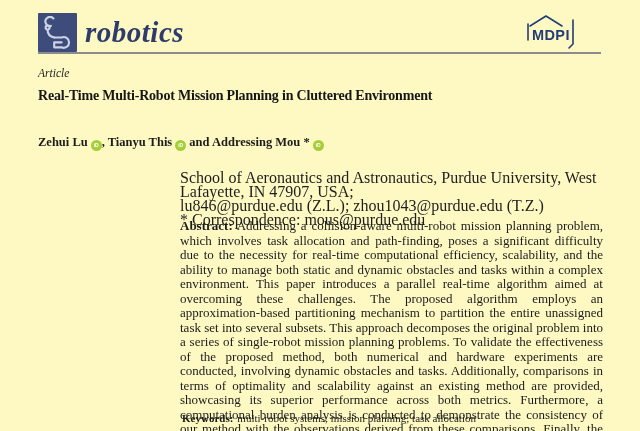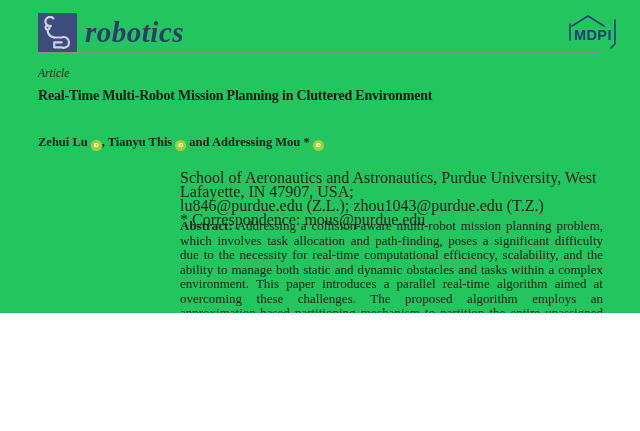--- a/index.html
+++ b/index.html
@@ -1,42 +1,42 @@
 <!DOCTYPE html>
 <html><head>
 <meta charset="utf-8">
 <style>
   * { margin: 0; padding: 0; box-sizing: border-box; }
   html, body { background: #ffffff; }
   .page {
     position: relative;
     width: 640px;
-    height: 313px;
-    background: #22c55e;
+    height: 431px;
+    background: #fef9c3;
     font-family: "Liberation Serif", serif;
     color: #1c1c1c;
     overflow: hidden;
     padding-left: 13px;
   }
   
   .logo-box {
     position: absolute; left: 38px; top: 13px;
     width: 39px; height: 39px;
     background: #3e4c7b;
     border-radius: 1px;
     display: flex; align-items: center; justify-content: center;
   }
   .journal-name {
     position: absolute; left: 85px; top: 16px;
     font-family: "Liberation Serif", serif;
     font-style: italic; font-weight: 600;
     font-size: 29px; letter-spacing: 0.5px;
     color: #2e3c6d;
   }
-  .mdpi-logo { position: absolute; left: 564px; top: 11px; }
+  .mdpi-logo { position: absolute; left: 522px; top: 11px; }
   .header-rule {
     position: absolute; left: 38px; top: 52px;
     width: 563px; height: 2px; background: #8c8c8c;
   }
   
   .article-label {
     position: absolute; left: 38px; top: 67px;
     font-style: italic; font-size: 11.5px; color: #222222;
   }
   .paper-title {

